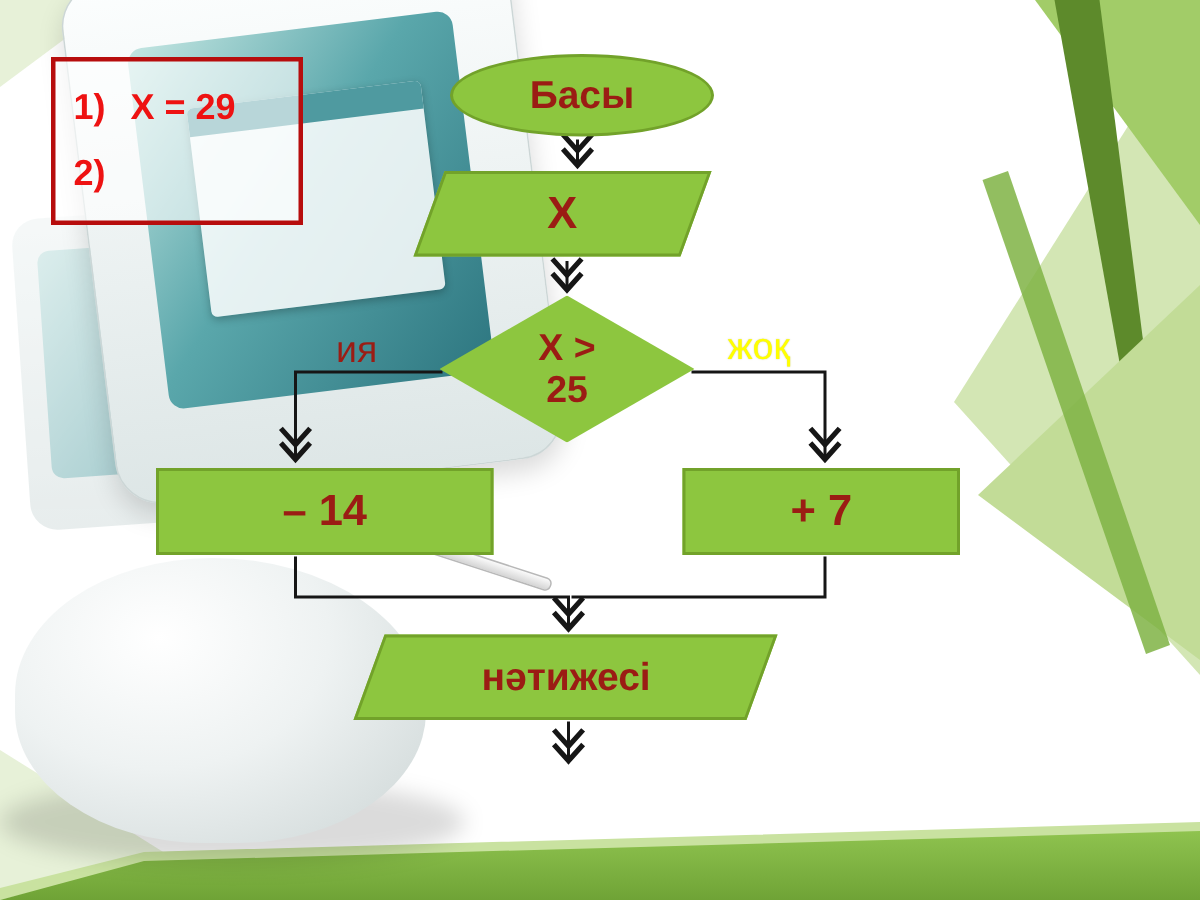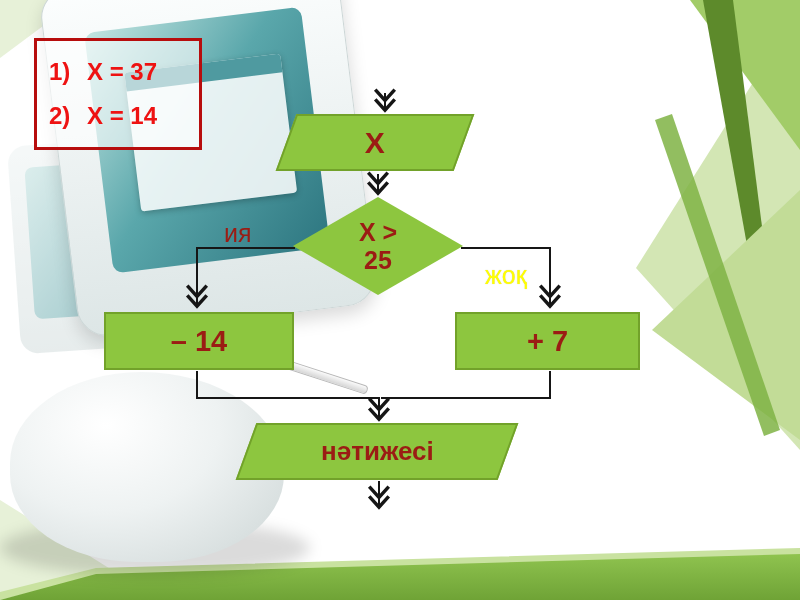--- a/index.html
+++ b/index.html
@@ -43,21 +43,21 @@
   .node{position:absolute;display:flex;align-items:center;justify-content:center;
     background:#8dc63f;border:2px solid #72a22a;color:#9b1c14;font-weight:bold;z-index:3;
     box-sizing:border-box;text-align:center;}
   .ellipse{border-radius:50%;}
   .para{transform:skewX(-20deg);}
   .para > span{transform:skewX(20deg);display:block;}
   .diamond{clip-path:polygon(50% 0,100% 50%,50% 100%,0 50%);border:none;
     flex-direction:column;line-height:1.12;}
   .branch-label{position:absolute;z-index:3;font-weight:normal;font-size:25px;}
   .branch-yes{color:#9b1c14;}
-  .branch-no{color:#ffff00;text-shadow:0 0 1px rgba(120,120,0,.4);margin-top:44px;}
+  .branch-no{color:#ffff00;text-shadow:0 0 1px rgba(120,120,0,.4);}
 
   
   .note-box{position:absolute;left:34px;top:38px;width:168px;height:112px;z-index:4;
     border:3px solid #b70d0d;background:rgba(255,255,255,.6);
     display:flex;flex-direction:column;justify-content:space-evenly;
     padding-left:12px;box-sizing:border-box;
     color:#ee1212;font-weight:bold;font-size:24px;}
   .note-line{display:flex;align-items:center;}
   .note-num{width:38px;}
 </style>
@@ -111,50 +111,52 @@
     </defs>
     <path class="conn" d="M385,93 L385,108" marker-end="url(#dblarrow)"></path>
     <path class="conn" d="M378,174 L378,191" marker-end="url(#dblarrow)"></path>
     <path class="conn" d="M295,248 L197,248 L197,304" marker-end="url(#dblarrow)"></path>
     <path class="conn" d="M461,248 L550,248 L550,304" marker-end="url(#dblarrow)"></path>
     <path class="conn" d="M550,371 L550,398 L381,398"></path>
     <path class="conn" d="M197,371 L197,398 L379,398 L379,417" marker-end="url(#dblarrow)"></path>
     <path class="conn" d="M379,481 L379,505" marker-end="url(#dblarrow)"></path>
   </svg>
 
+  <div class="node ellipse" style="left:300px;top:36px;width:176px;height:55px;font-size:26px">
+    <span>Басы</span>
+  </div>
 
   <div class="node para" style="left:286px;top:114px;width:178px;height:57px;font-size:30px">
     <span>X</span>
   </div>
 
   <div class="node diamond" style="left:293px;top:197px;width:170px;height:98px;font-size:25px">
     <span>X &gt;</span>
     <span>25</span>
   </div>
 
   <div class="branch-label branch-yes" style="left:224px;top:219px">ия</div>
   <div class="branch-label branch-no" style="left:485px;top:217px">жоқ</div>
 
-  <div class="node" style="left:104px;top:312px;width:190px;height:58px;font-size:29px">
+  <div class="node" style="left:104px;top:312px;width:225px;height:58px;font-size:29px">
     <span>– 14</span>
   </div>
 
   <div class="node" style="left:455px;top:312px;width:185px;height:58px;font-size:29px">
     <span>+ 7</span>
   </div>
 
   <div class="node para" style="left:246px;top:423px;width:262px;height:57px;font-size:26px">
     <span>нәтижесі</span>
   </div>
 
 
   <div class="note-box">
     <div class="note-line">
       <span class="note-num">1)</span>
-      <span>X = 37</span>
+      <span>X = 29</span>
     </div>
     <div class="note-line">
       <span class="note-num">2)</span>
-      <span>X = 14</span>
     </div>
   </div>
 
 </div>
 
 </body></html>

